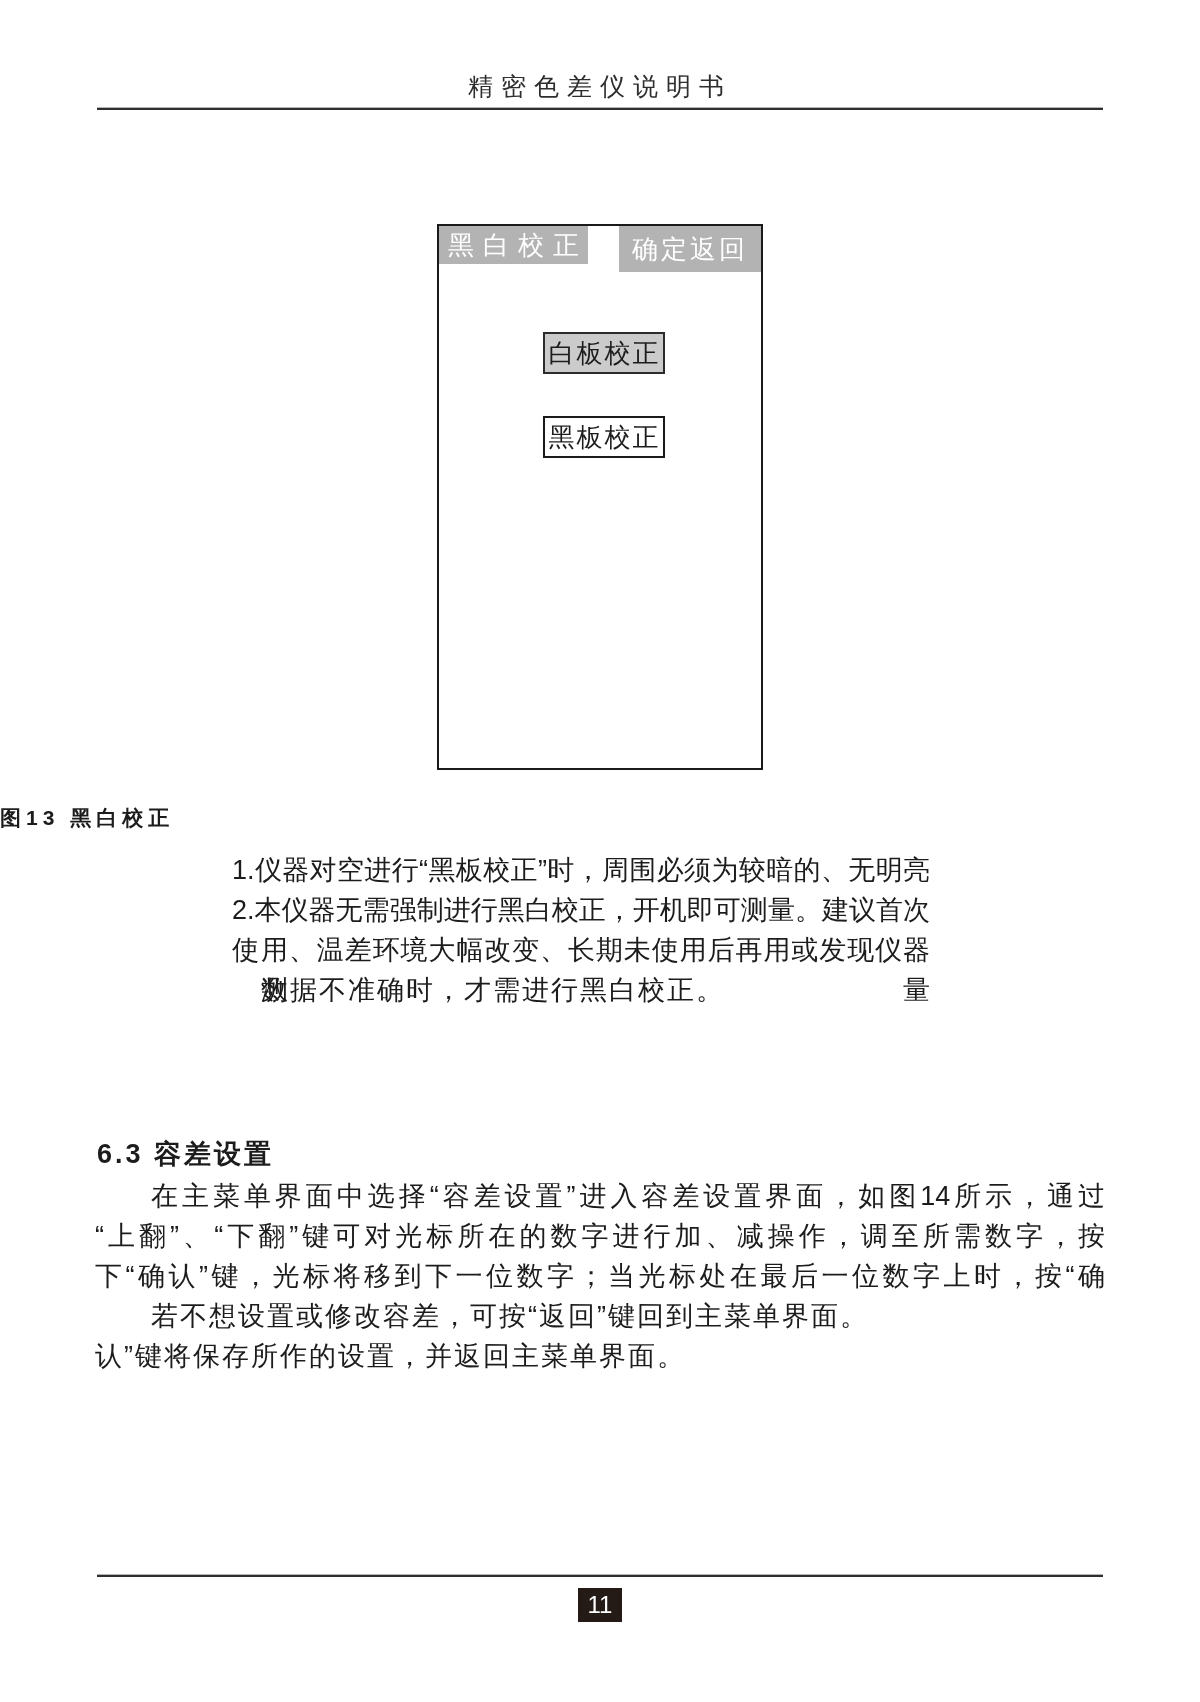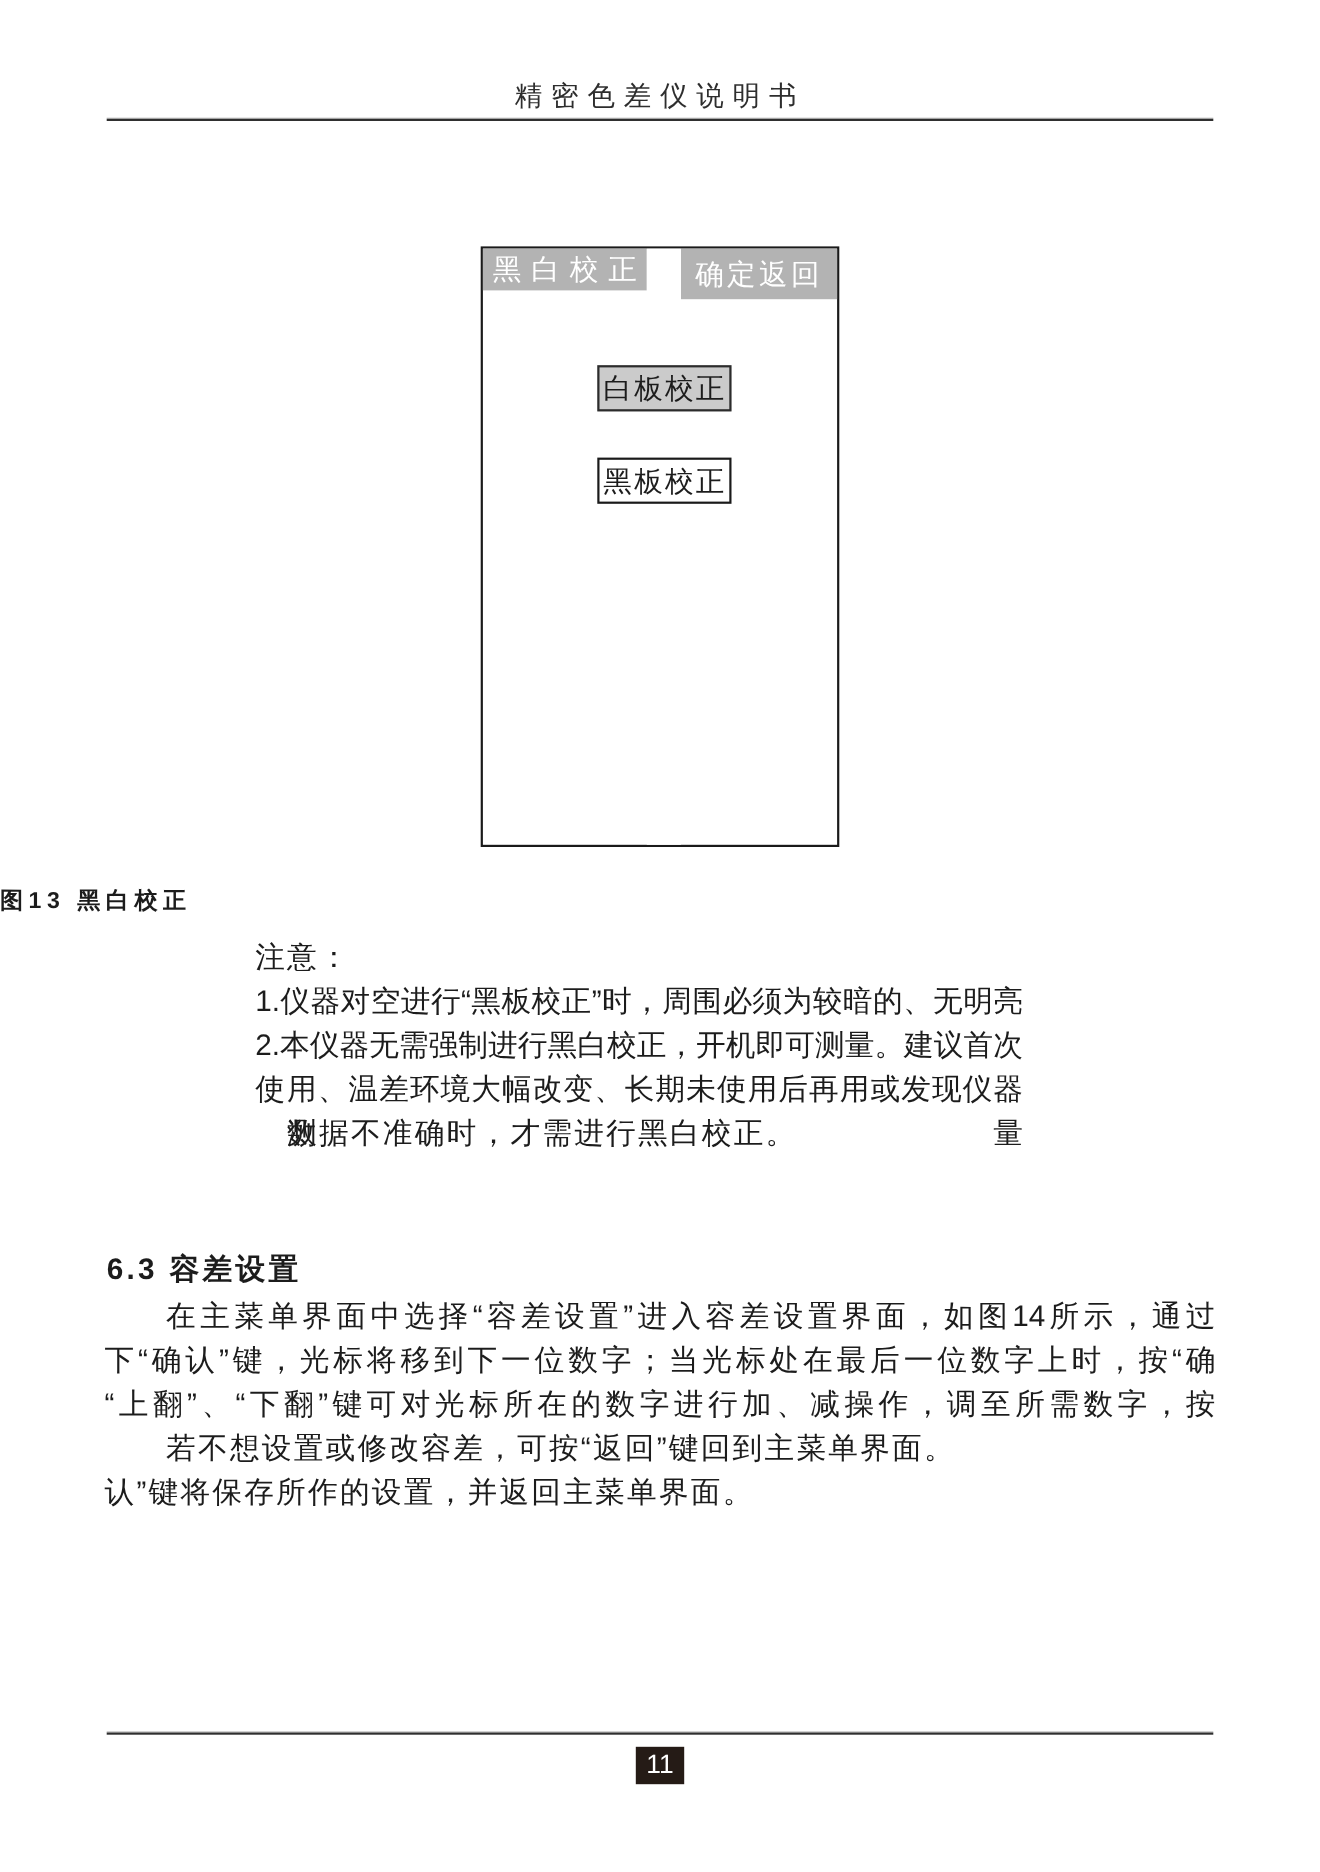--- a/index.html
+++ b/index.html
@@ -173,32 +173,31 @@
     </div>
     <div class="screen-softkeys">
       <span>确定</span>
       <span>返回</span>
     </div>
   </div>
 
   <div class="fig-caption">图13 黑白校正</div>
 
   <div class="note">
-    <div class="bline plain">注意：</div>
     <div class="bline fill">1.仪器对空进行“黑板校正”时，周围必须为较暗的、无明亮</div>
     <div class="bline fill">2.本仪器无需强制进行黑白校正，开机即可测量。建议首次使</div>
     <div class="bline cont fill">用、温差环境大幅改变、长期未使用后再用或发现仪器测量</div>
     <div class="bline cont plain">数据不准确时，才需进行黑白校正。</div>
   </div>
 
   <div class="section-heading">6.3 容差设置</div>
   <div class="para">
     <div class="bline indent fill">在主菜单界面中选择“容差设置”进入容差设置界面，如图14所示，通过</div>
+    <div class="bline fill">“上翻”、“下翻”键可对光标所在的数字进行加、减操作，调至所需数字，按</div>
     <div class="bline fill">下“确认”键，光标将移到下一位数字；当光标处在最后一位数字上时，按“确</div>
-    <div class="bline fill">“上翻”、“下翻”键可对光标所在的数字进行加、减操作，调至所需数字，按</div>
     <div class="bline indent plain">若不想设置或修改容差，可按“返回”键回到主菜单界面。</div>
     <div class="bline plain">认”键将保存所作的设置，并返回主菜单界面。</div>
   </div>
 
   <div class="rule rule-bottom"></div>
   <div class="page-number">11</div>
 
 </div>
 
 </body></html>

